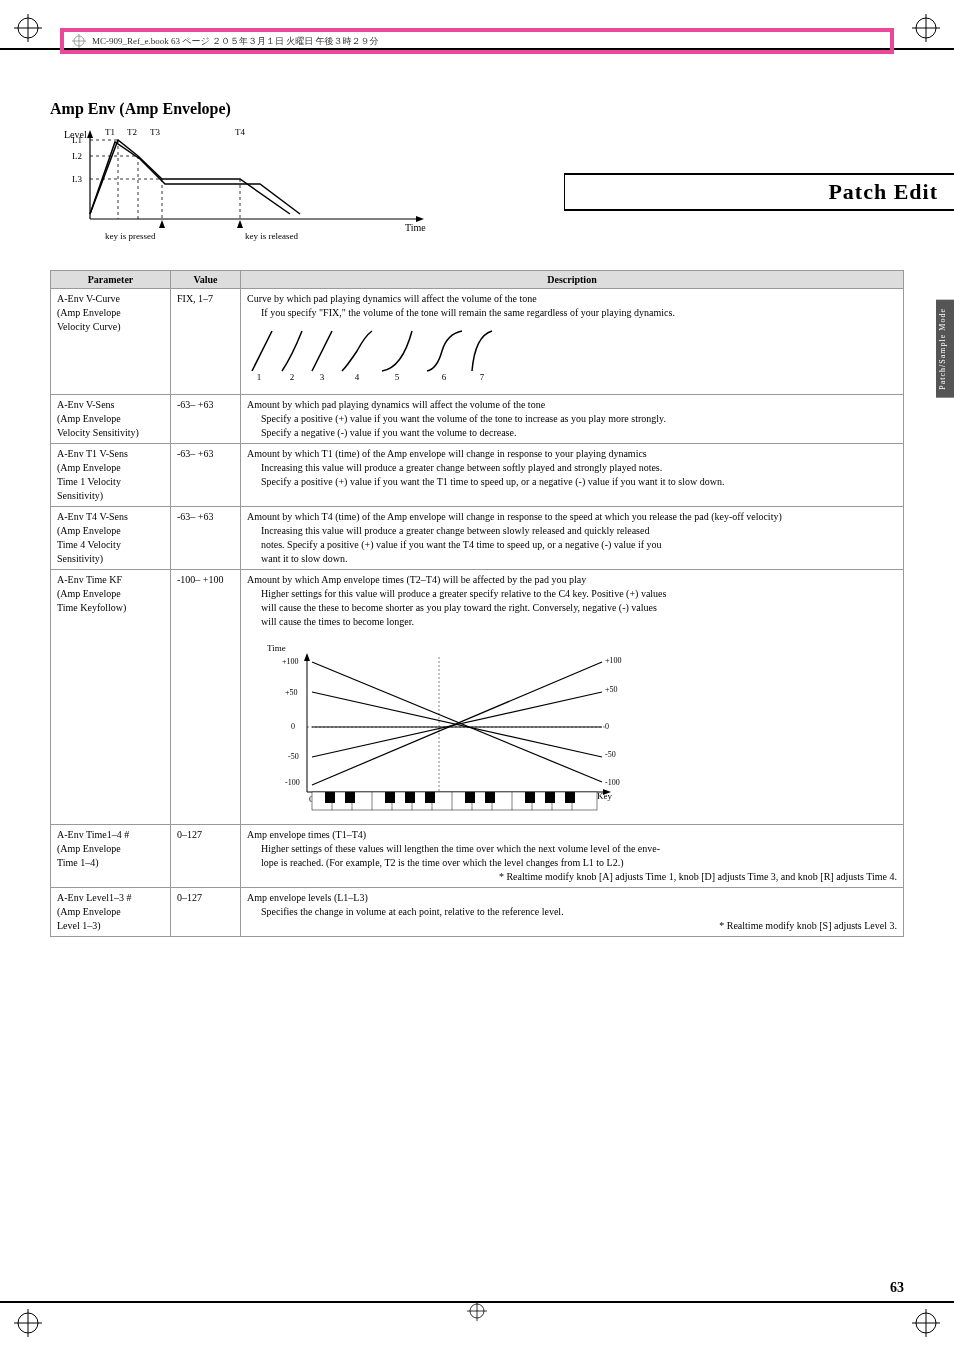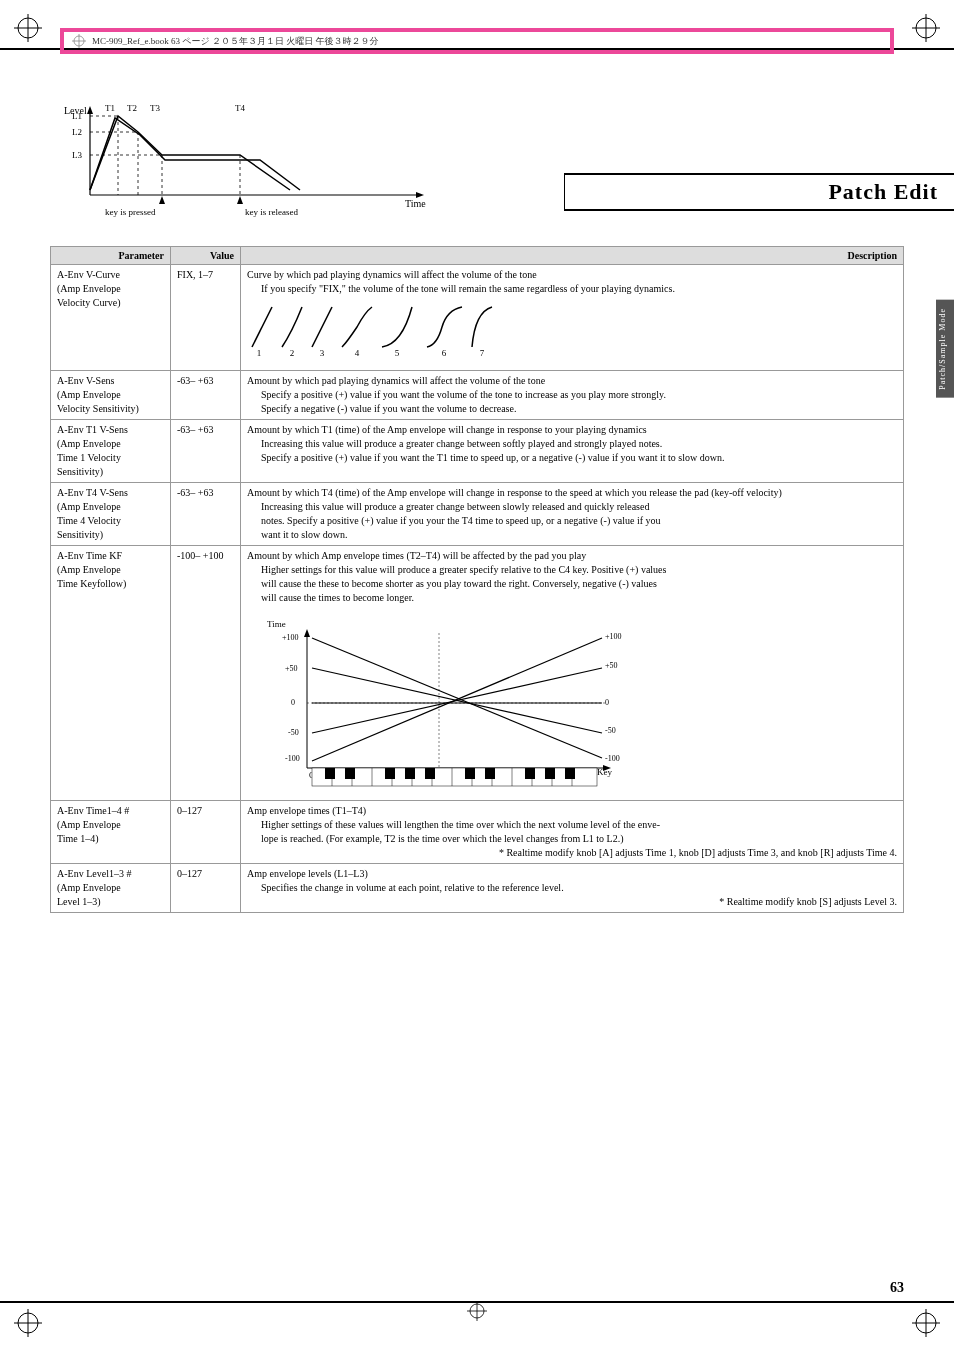--- a/index.html
+++ b/index.html
@@ -132,21 +132,21 @@
     .param-table {
       width: 100%;
       border-collapse: collapse;
       font-size: 10px;
     }
 
     .param-table th {
       background: #ddd;
       border: 1px solid #999;
       padding: 3px 6px;
-      text-align: right;
+      text-align: center;
       font-weight: bold;
       font-size: 10px;
     }
 
     .param-table td {
       border: 1px solid #999;
       padding: 3px 6px;
       vertical-align: top;
       font-size: 10px;
       line-height: 1.4;
@@ -232,20 +232,21 @@
 </div>
 
 <div class="title-block">
   <span class="title-text">Patch Edit</span>
 </div>
 
 <div class="side-tab">Patch/Sample Mode</div>
 
 <div class="main-content">
 
+  <div class="section-title">Amp Env (Amp Envelope)</div>
 
   <div class="envelope-diagram">
     <svg width="400" height="130" viewBox="0 0 400 130">
 
       <line x1="40" y1="10" x2="40" y2="95" stroke="#000" stroke-width="1.2"></line>
       <line x1="40" y1="95" x2="370" y2="95" stroke="#000" stroke-width="1.2"></line>
 
       <polygon points="40,6 37,14 43,14" fill="#000"></polygon>
 
       <polygon points="374,95 366,92 366,98" fill="#000"></polygon>
@@ -356,21 +357,21 @@
       </tr>
 
       <tr>
         <td>
           A-Env T4 V-Sens<br>(Amp Envelope<br>Time 4 Velocity<br>Sensitivity)
         </td>
         <td>-63– +63</td>
         <td>
           Amount by which T4 (time) of the Amp envelope will change in response to the speed at which you release the pad (key-off velocity)<br>
           <span class="indent-desc">Increasing this value will produce a greater change between slowly released and quickly released</span>
-          <span class="indent-desc">notes. Specify a positive (+) value if you your the T4 time to speed up, or a negative (-) value if you</span>
+          <span class="indent-desc">notes. Specify a positive (+) value if you want the T4 time to speed up, or a negative (-) value if you</span>
           <span class="indent-desc">want it to slow down.</span>
         </td>
       </tr>
 
       <tr>
         <td>
           A-Env Time KF<br>(Amp Envelope<br>Time Keyfollow)
         </td>
         <td>-100– +100</td>
         <td>

